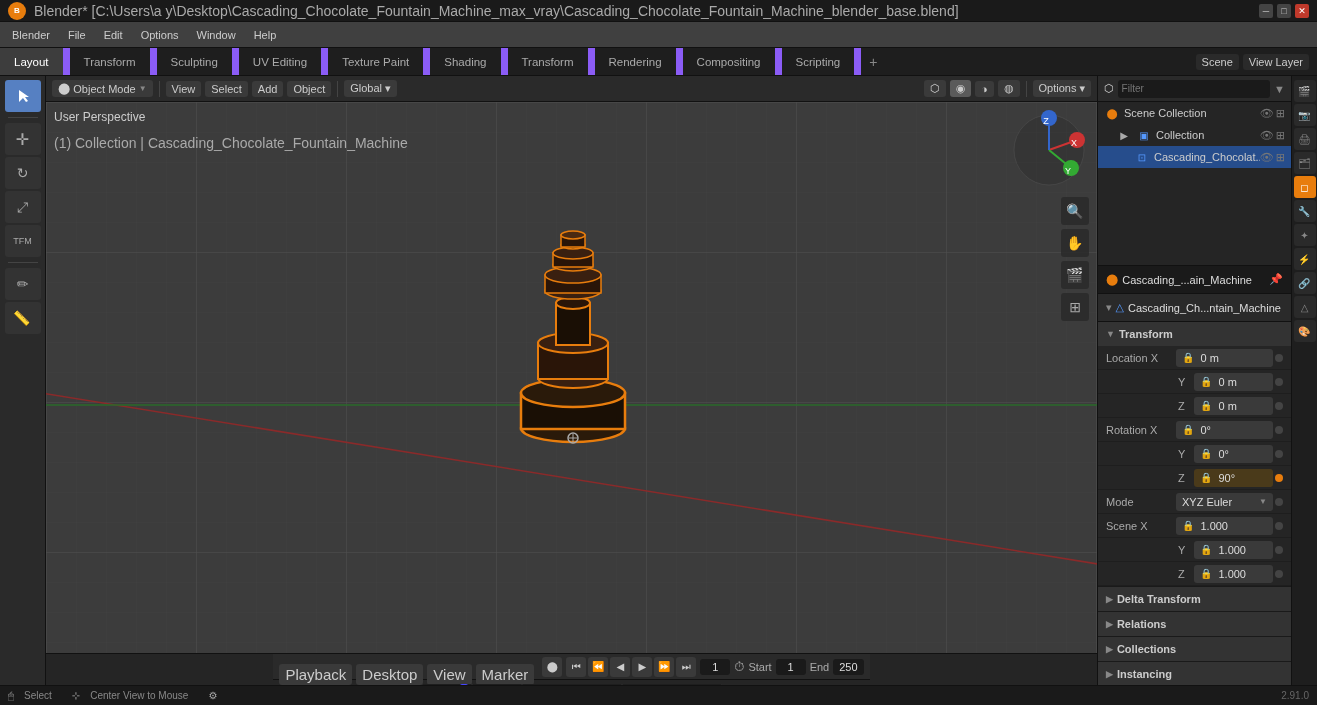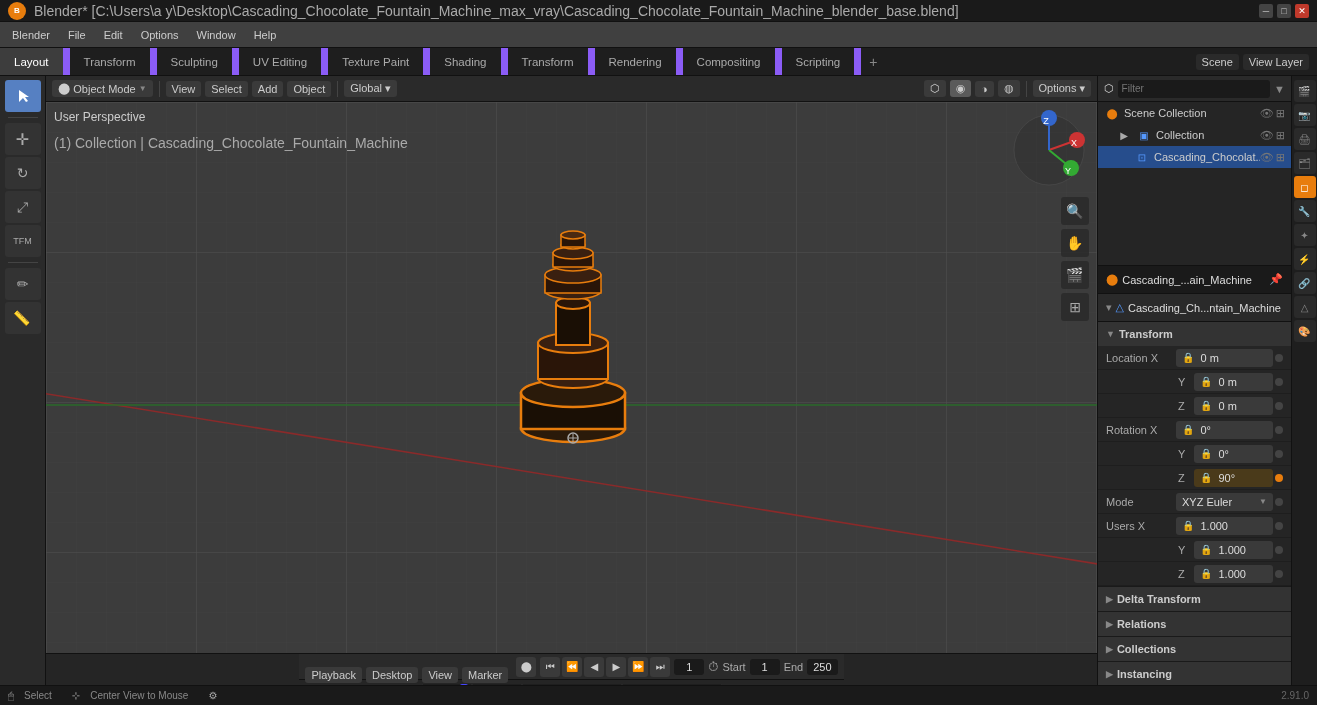--- a/index.html
+++ b/index.html
@@ -403,21 +403,21 @@
       position: absolute;
       bottom: 0;
       left: 0;
       right: 220px;
     }
     .bb-btn {
       padding: 2px 6px;
       background: #3a3a3a;
       border-radius: 3px;
       cursor: pointer;
-      font-size: 11px;
+      font-size: 15px;
       color: #ccc;
       margin-top: 16px;
     }
     .transport-controls {
       display: flex;
       align-items: center;
       gap: 2px;
     }
     .tc-btn {
       width: 20px;
@@ -844,21 +844,21 @@
           <div class="prop-row">
             <span class="prop-label">Mode</span>
             <div class="prop-field" style="justify-content:space-between;">
               <span>XYZ Euler</span>
               <span class="dropdown-arrow">▼</span>
             </div>
             <div class="prop-dot"></div>
           </div>
 
           <div class="prop-row">
-            <span class="prop-label">Users X</span>
+            <span class="prop-label">Scene X</span>
             <div class="prop-field">
               <span class="prop-lock">🔒</span>
               <span>1.000</span>
             </div>
             <div class="prop-dot"></div>
           </div>
 
           <div class="prop-row" style="padding-left:80px;">
             <span class="prop-label" style="width:16px;">Y</span>
             <div class="prop-field">

